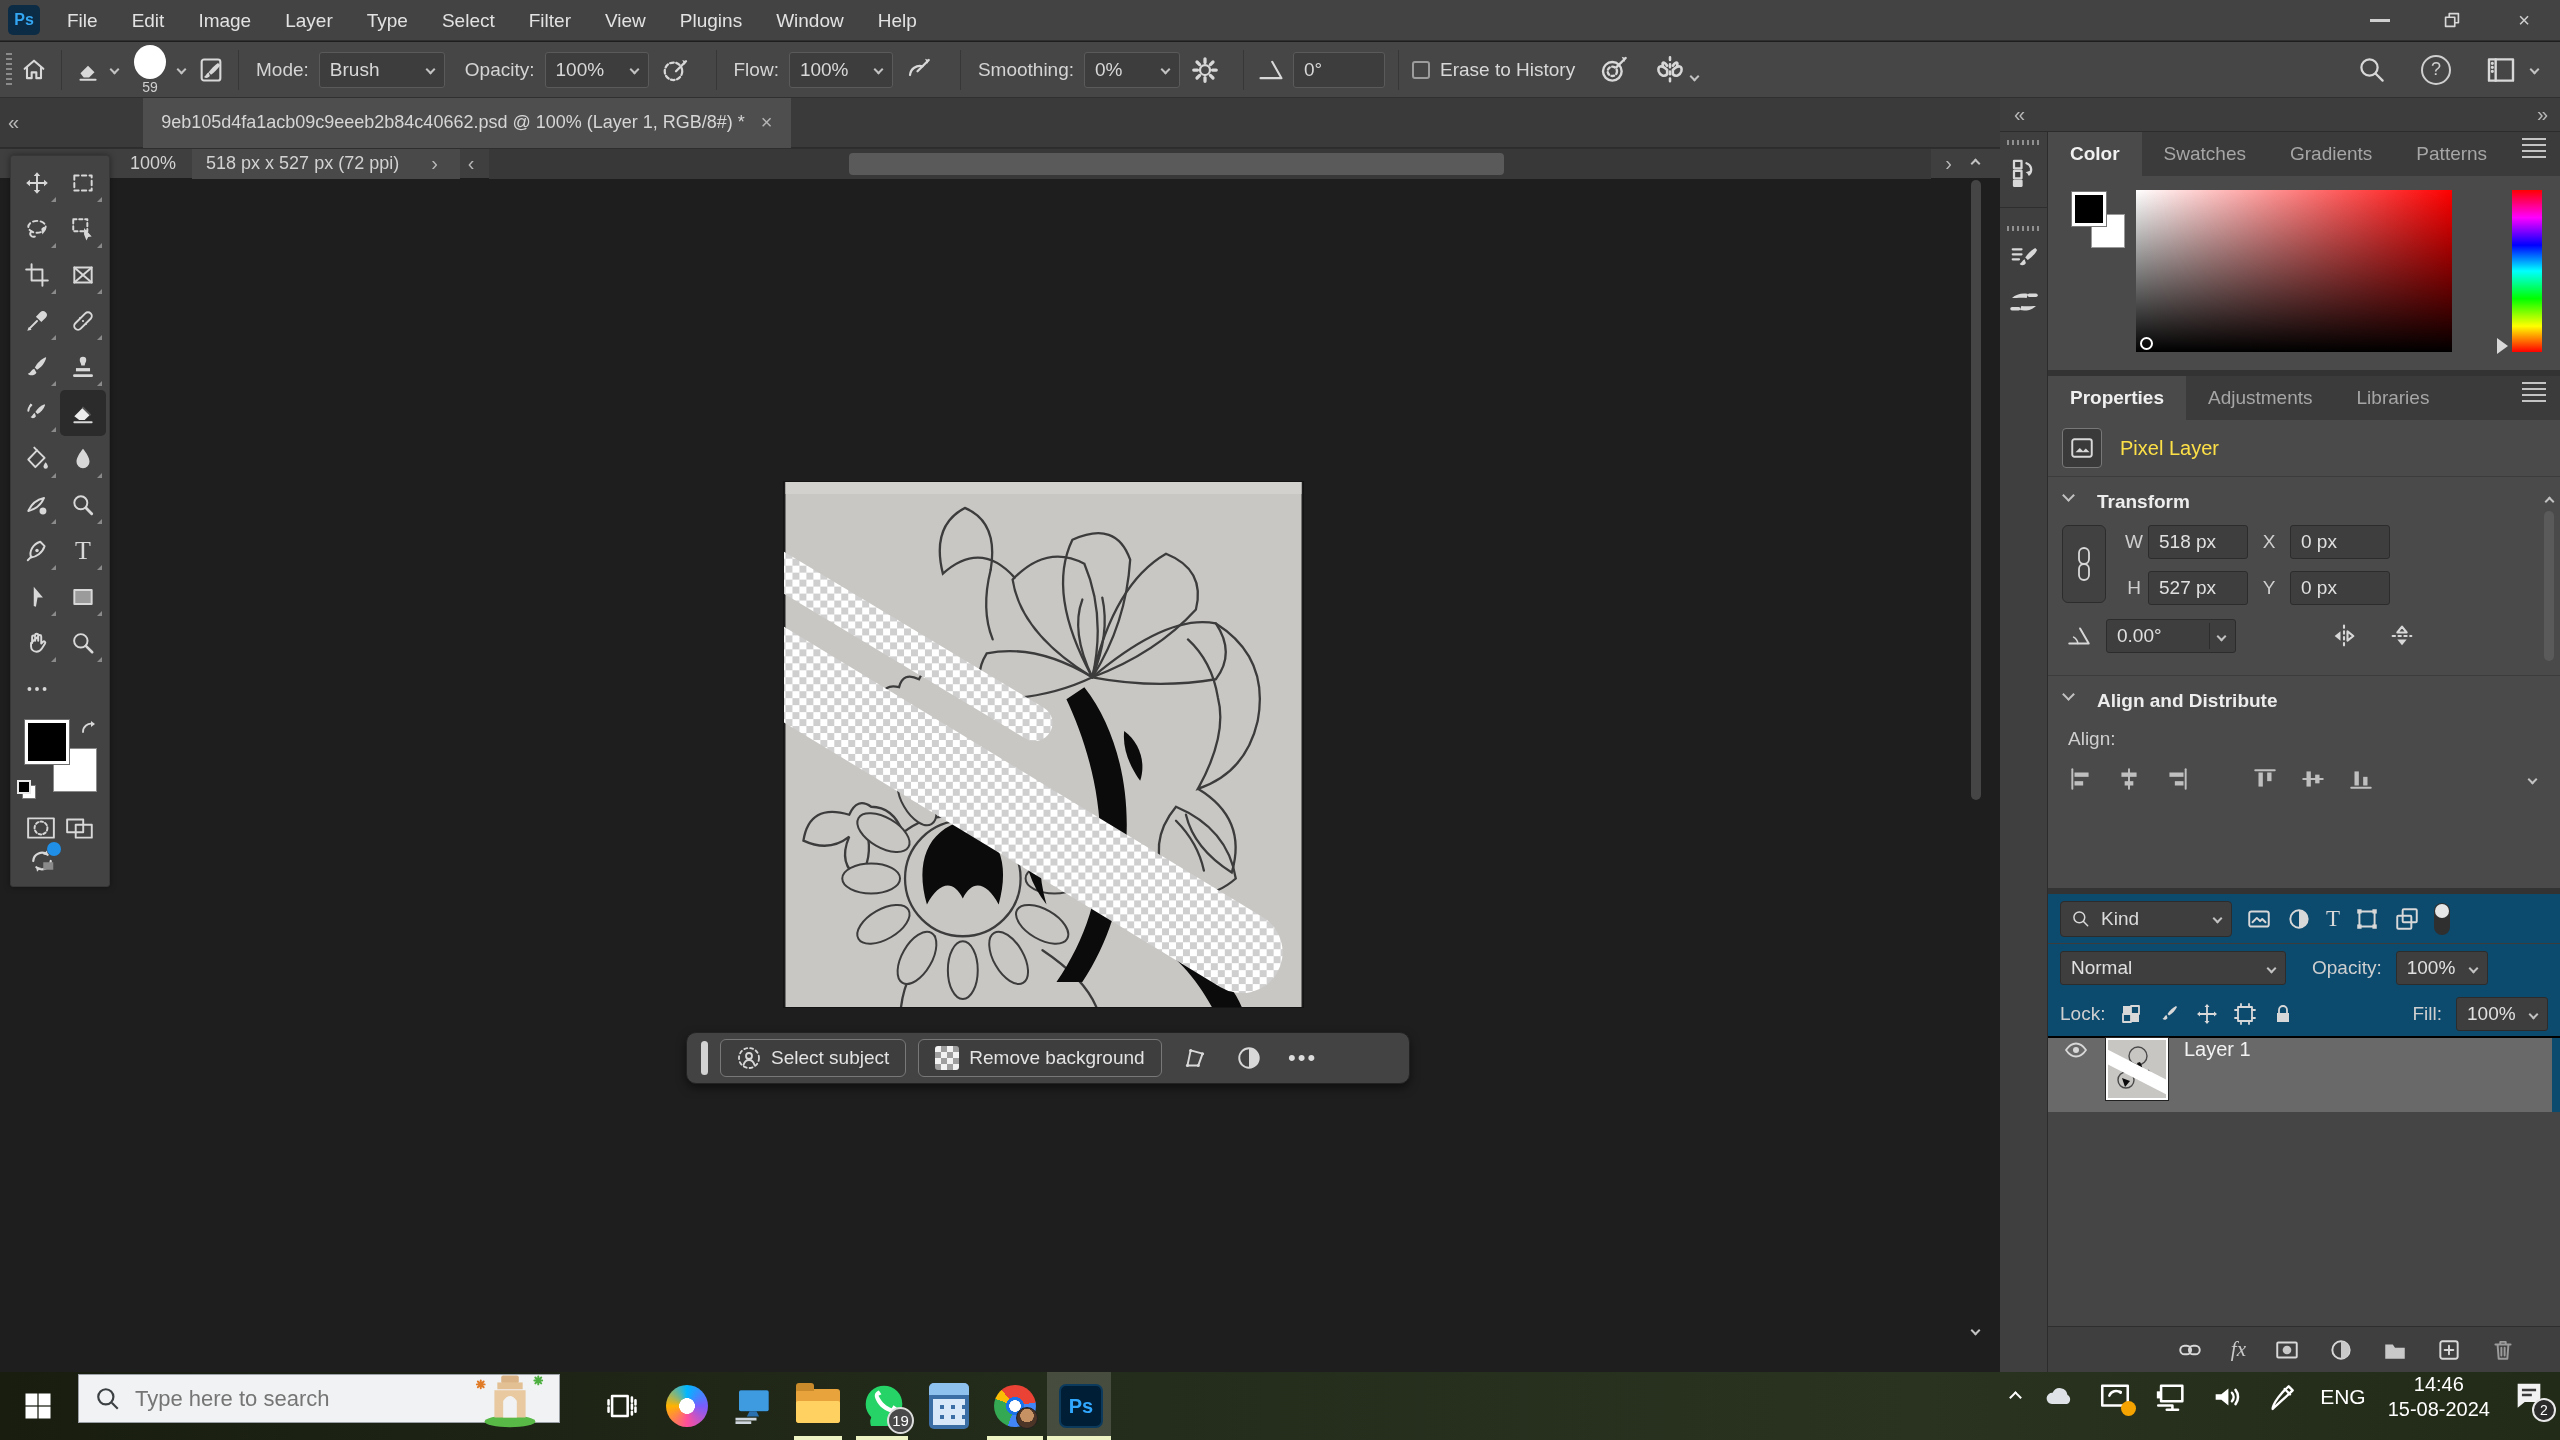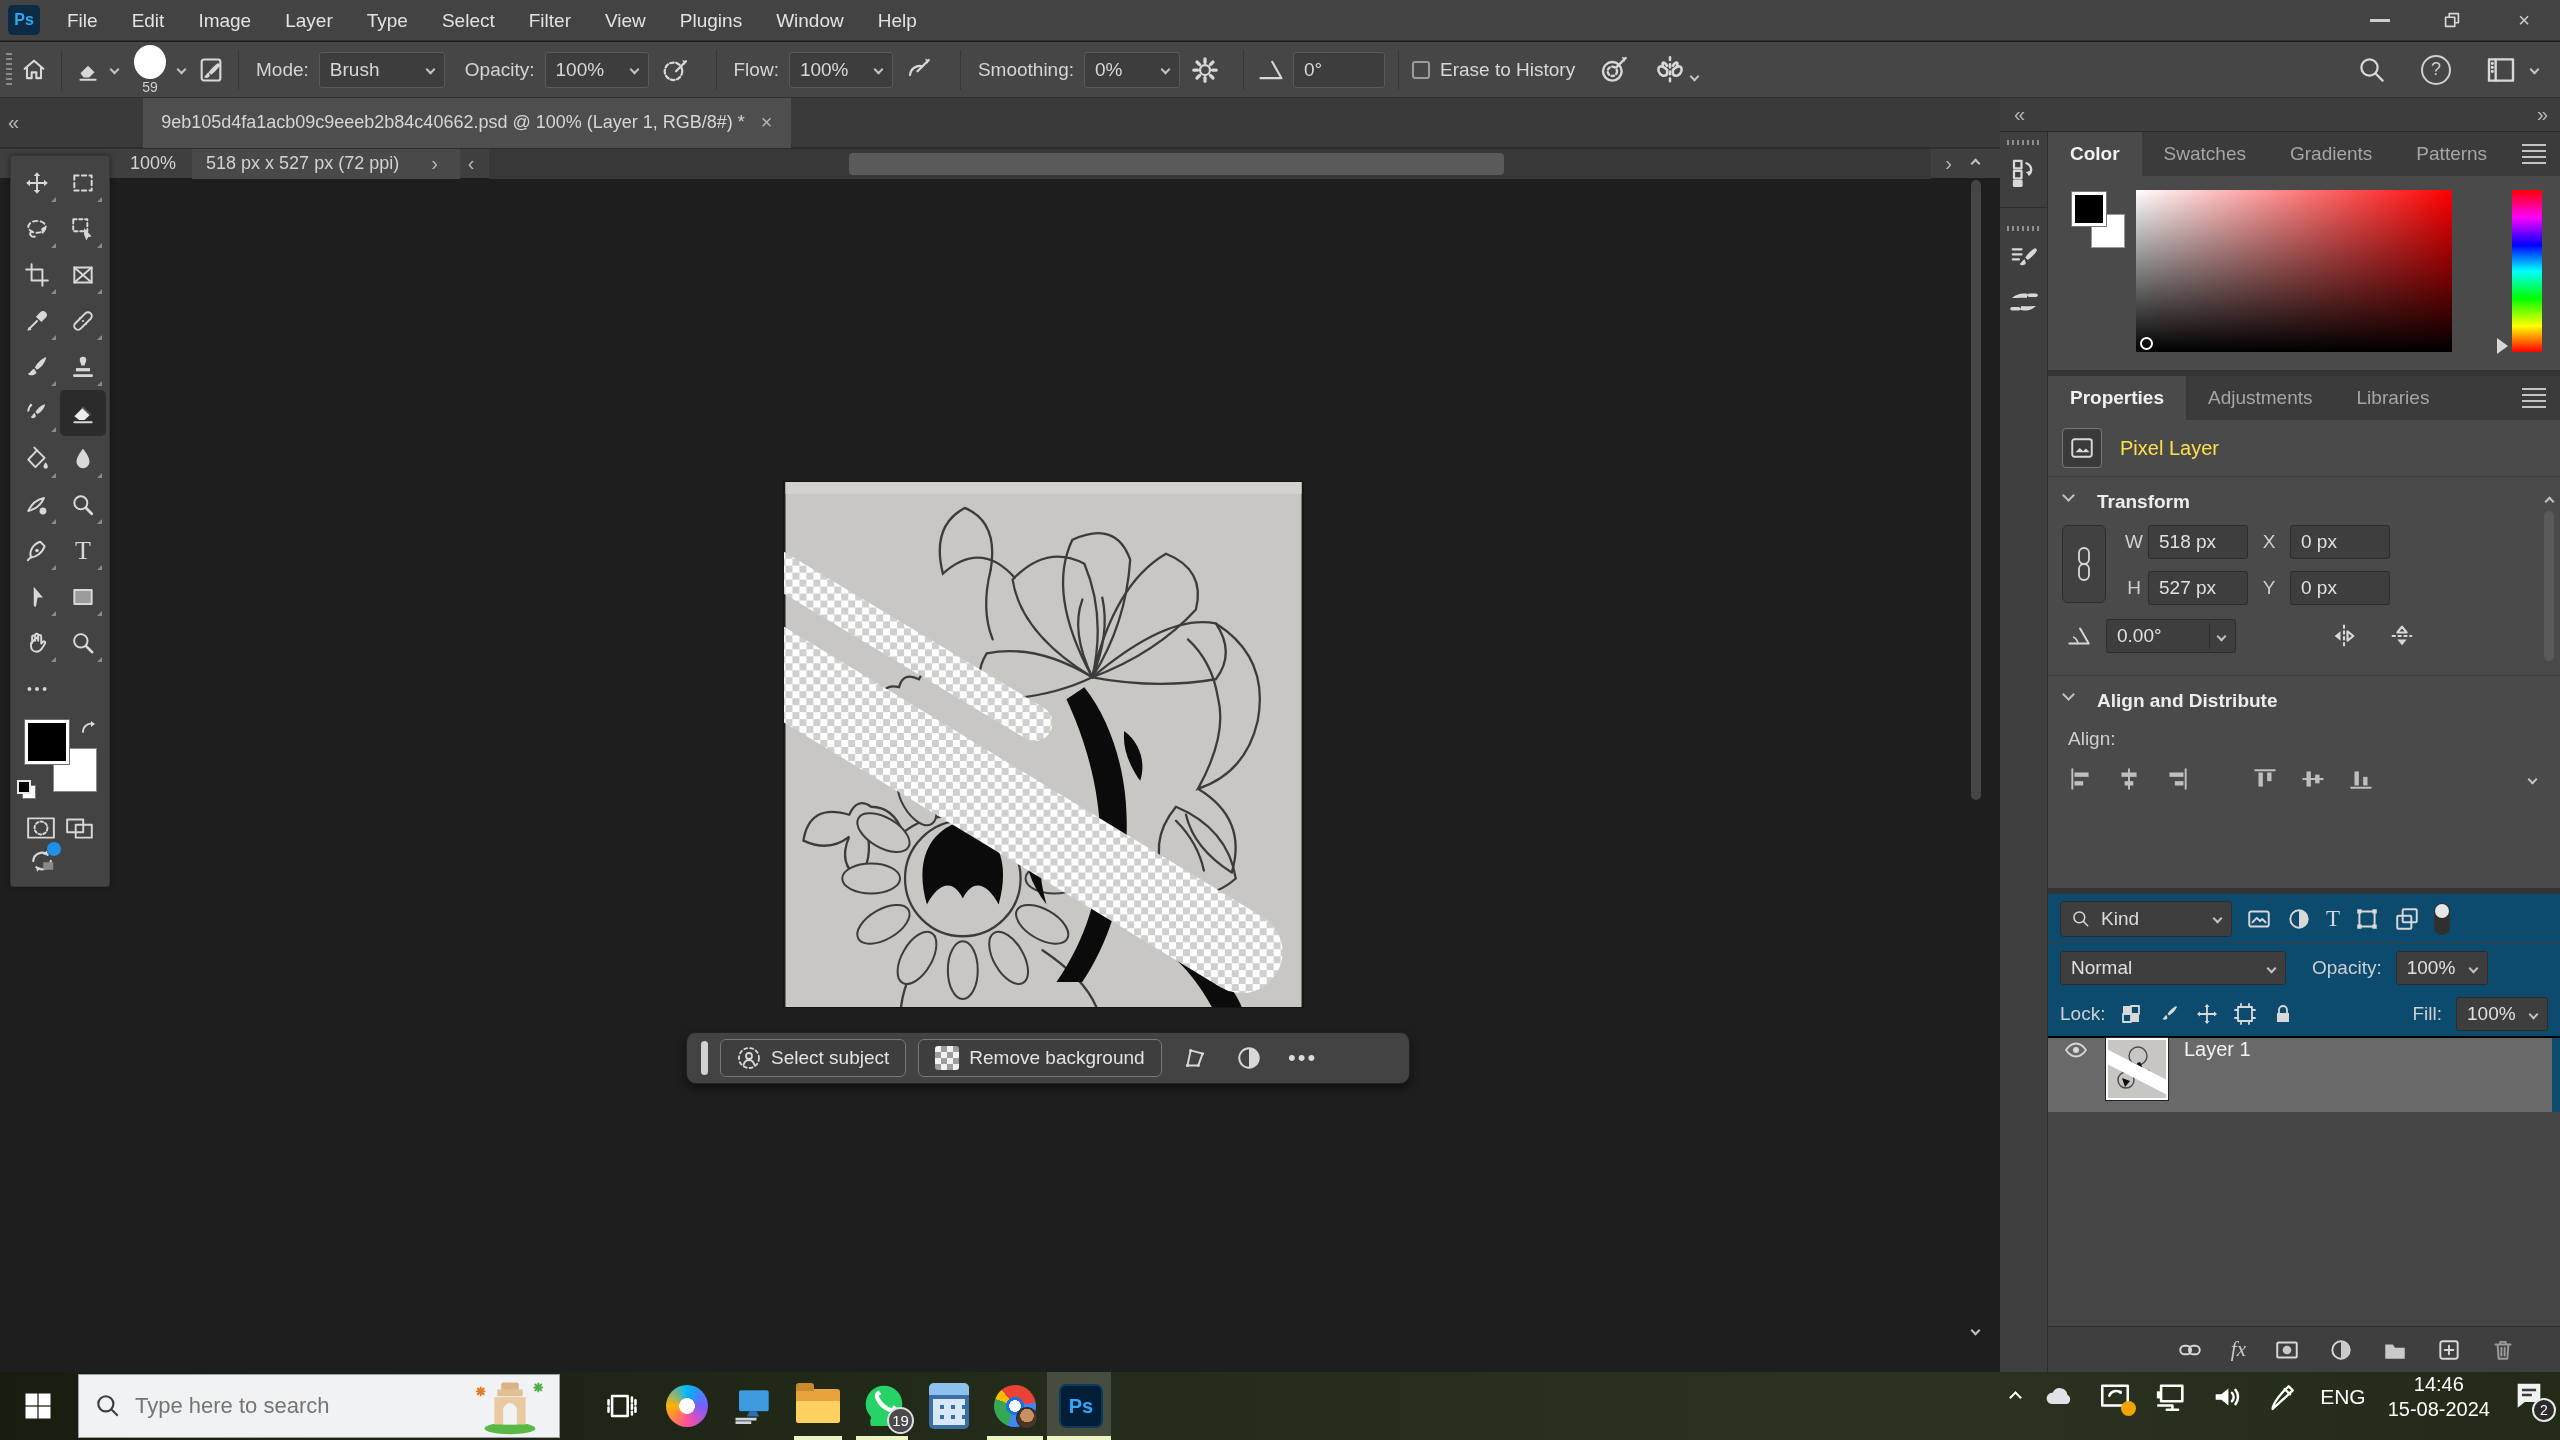--- a/index.html
+++ b/index.html
@@ -64,21 +64,21 @@
   #hscroll{position:relative;height:30px;flex:1;background:#383838;margin:0 6px}
   #hthumb{position:absolute;left:360px;top:4px;width:655px;height:22px;background:#5a5a5a;border-radius:4px}
   .scroll-glyph{color:#b9b9b9;font-size:20px;padding:0 8px}
   
   #rightdock{left:2000px;top:98px;width:560px;height:1274px;background:#333;display:flex;flex-direction:column}
   #dockheader{height:34px;background:#3d3d3d;border-bottom:1px solid #2c2c2c;display:flex;align-items:center;justify-content:space-between;padding:0 14px 0 14px}
   #dockbody{flex:1;display:flex;min-height:0}
   #iconstrip{width:48px;background:#3f3f3f;border-right:1px solid #2c2c2c;display:flex;flex-direction:column;align-items:center;padding-top:8px;gap:10px}
   .strip-div{width:48px;height:1px;background:#2e2e2e;margin:8px 0}
   #panelcol{flex:1;display:flex;flex-direction:column;min-height:0}
-  .ptabs{height:44px;background:#3b3b3b;display:flex;align-items:flex-end}
+  .ptabs{height:44px;background:#3b3b3b;display:flex;align-items:center}
   .ptab{height:44px;display:flex;align-items:center;padding:0 22px;font-size:19px;color:#a6a6a6}
   .ptab.active{background:#4a4a4a;color:#f0f0f0;font-weight:bold}
   .ptabs .hamb{margin-left:auto;margin-right:14px;margin-bottom:12px}
   .pbody{background:#4a4a4a;position:relative}
   .gap6{height:6px;background:#333}
   
   #colorbody{height:194px}
   #cp-fg{position:absolute;left:24px;top:16px;width:34px;height:34px;background:#000;border:3px solid #fff;outline:1px solid #777;z-index:2}
   #cp-bg{position:absolute;left:43px;top:38px;width:34px;height:34px;background:#fff;border:1px solid #999}
   #cp-field{position:absolute;left:88px;top:14px;width:316px;height:162px;background:linear-gradient(to bottom,rgba(0,0,0,0),#000),linear-gradient(to right,#fff,#f00)}
@@ -116,21 +116,21 @@
   #layerrow{height:74px;background:#696969;display:flex;align-items:flex-start;gap:16px;padding:0 14px;margin-right:8px}
   #layerthumb{width:62px;height:62px;border:2px solid #fff;outline:1px solid #222;background:#c8c6c3}
   #layers-empty{flex:1;background:#454545}
   #layersfooter{height:46px;background:#3f3f3f;border-top:1px solid #2e2e2e;display:flex;align-items:center;justify-content:flex-end;gap:28px;padding-right:44px}
   .fx-label{font-style:italic;font-size:21px;color:#c9c9c9;font-family:"Liberation Serif",serif}
   .pill{width:16px;height:32px;border-radius:8px;background:#2f2f2f;position:relative}
   .pill::after{content:"";position:absolute;left:1px;top:1px;width:14px;height:14px;border-radius:50%;background:#e6e6e6}
   
   #taskbar{left:0;top:1372px;width:2560px;height:68px;background:linear-gradient(90deg,#181d10,#232b1a 40%,#2a3320 75%,#222a18)}
   #startbtn{left:0;top:0;width:76px;height:68px;display:flex;align-items:center;justify-content:center}
-  #searchbox{left:78px;top:2px;width:482px;height:64px;background:#f1f2f3;border:1px solid #9aa0a6;display:flex;align-items:center;padding:0 10px 0 16px;gap:14px}
+  #searchbox{left:78px;top:2px;width:482px;height:49px;background:#f1f2f3;border:1px solid #9aa0a6;display:flex;align-items:center;padding:0 10px 0 16px;gap:14px}
   #searchbox input{border:0;outline:0;background:transparent;font-size:22px;color:#3c4043;flex:1;font-family:"Liberation Sans",sans-serif}
   .tb-ic{position:absolute;top:10px;width:48px;height:48px;display:flex;align-items:center;justify-content:center}
   .runline{position:absolute;bottom:0;height:4px;background:#eef3c4}
   #ps-tile{position:absolute;left:1047px;top:0;width:64px;height:68px;background:rgba(255,255,255,.16)}
   #ps-badge{width:44px;height:44px;border-radius:7px;background:#001e36;border:2px solid #0c3a5c;color:#31a8ff;font-weight:bold;font-size:20px;display:flex;align-items:center;justify-content:center}
   .cg-chrome{width:42px;height:42px;border-radius:50%;background:
      radial-gradient(circle at 50% 50%,#fff 0 19%,transparent 20%),
      radial-gradient(circle at 50% 50%,#1a73e8 0 30%,transparent 31%),
      conic-gradient(from -40deg,#ea4335 0 120deg,#4285f4 0 240deg,#34a853 0 330deg,#fbbc05 0)}
   .avatar{position:absolute;right:-2px;bottom:-2px;width:22px;height:22px;border-radius:50%;background:radial-gradient(circle at 50% 38%,#c79263 0 42%,#4c3526 43%);border:1px solid #222}

